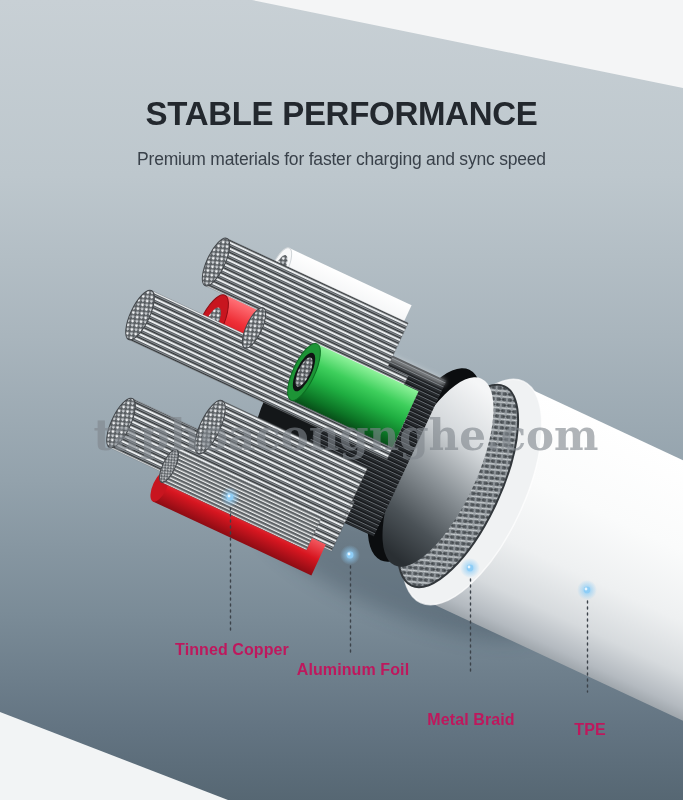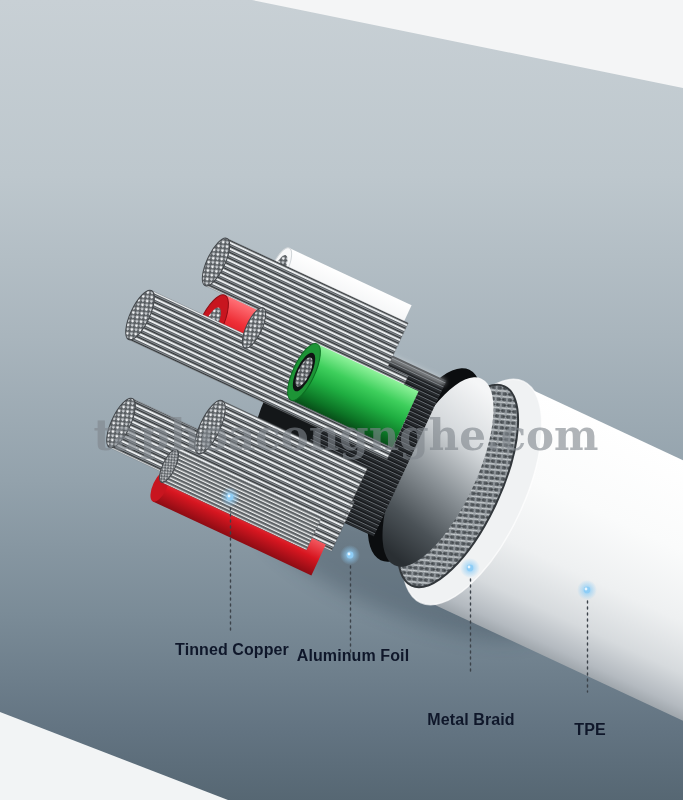--- a/index.html
+++ b/index.html
@@ -14,21 +14,21 @@
     text-align:center;font-size:33px;font-weight:700;
     letter-spacing:-0.3px;color:#23282e;
   }
   .subtitle{
     position:absolute;top:149px;left:0;width:100%;
     text-align:center;font-size:17.5px;font-weight:400;
     letter-spacing:-0.2px;color:#39414a;
   }
   .callout-label{
     position:absolute;transform:translateX(-50%);
-    font-size:16px;font-weight:600;color:#0f172a;
+    font-size:16px;font-weight:600;color:#be185d;
     white-space:nowrap;letter-spacing:0.1px;
   }
 </style>
 </head>
 <body>
 
 <div class="stage">
 
   <svg width="683" height="800" viewBox="0 0 683 800">
     <defs>
@@ -244,18 +244,20 @@
 
       <g>
         <circle cx="587" cy="590" r="10" fill="url(#grad-glow)"></circle>
         <circle cx="587" cy="590" r="3.4" fill="#8ecdf6"></circle>
         <circle cx="586" cy="589" r="1.4" fill="#e8f6ff"></circle>
       </g>
       <line x1="587.5" y1="601" x2="587.5" y2="692" stroke="#3c434a" stroke-width="1.4" stroke-dasharray="2 4"></line>
     </g>
   </svg>
 
+  <div class="title">STABLE PERFORMANCE</div>
+  <div class="subtitle">Premium materials for faster charging and sync speed</div>
 
   <div class="callout-label" style="left:232px;top:641px">Tinned Copper</div>
-  <div class="callout-label" style="left:353px;top:647px">Aluminum Foil</div>
+  <div class="callout-label" style="left:353px;top:661px">Aluminum Foil</div>
   <div class="callout-label" style="left:471px;top:711px">Metal Braid</div>
   <div class="callout-label" style="left:590px;top:721px">TPE</div>
 </div>
 
 </body></html>

